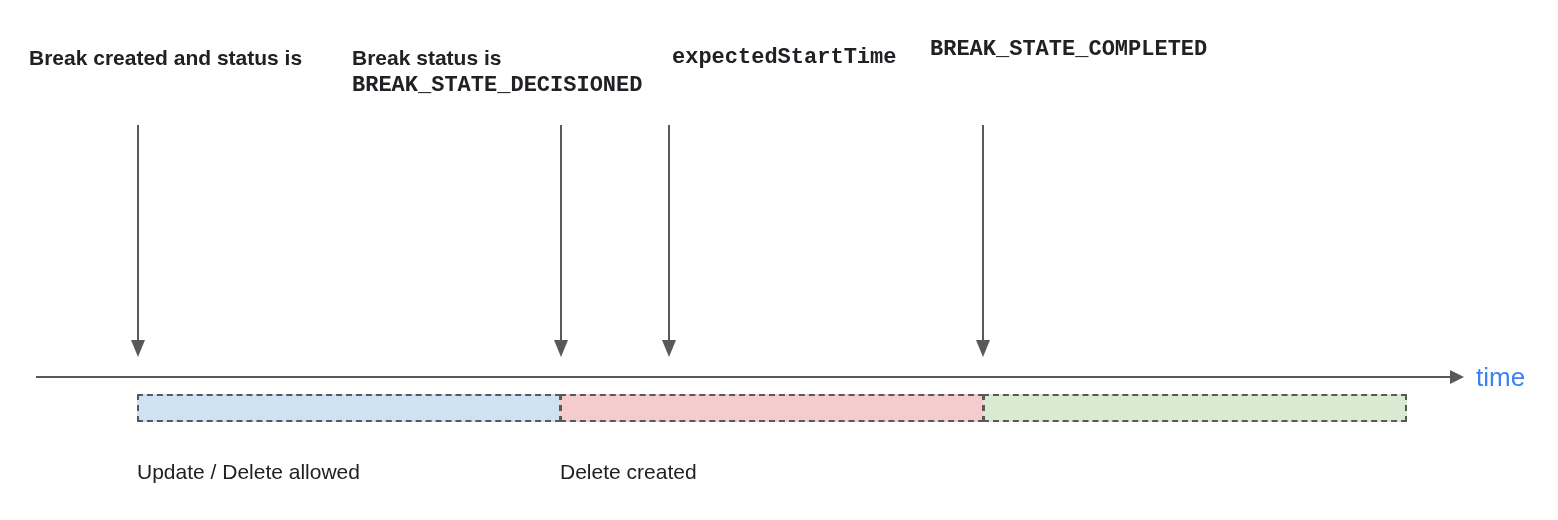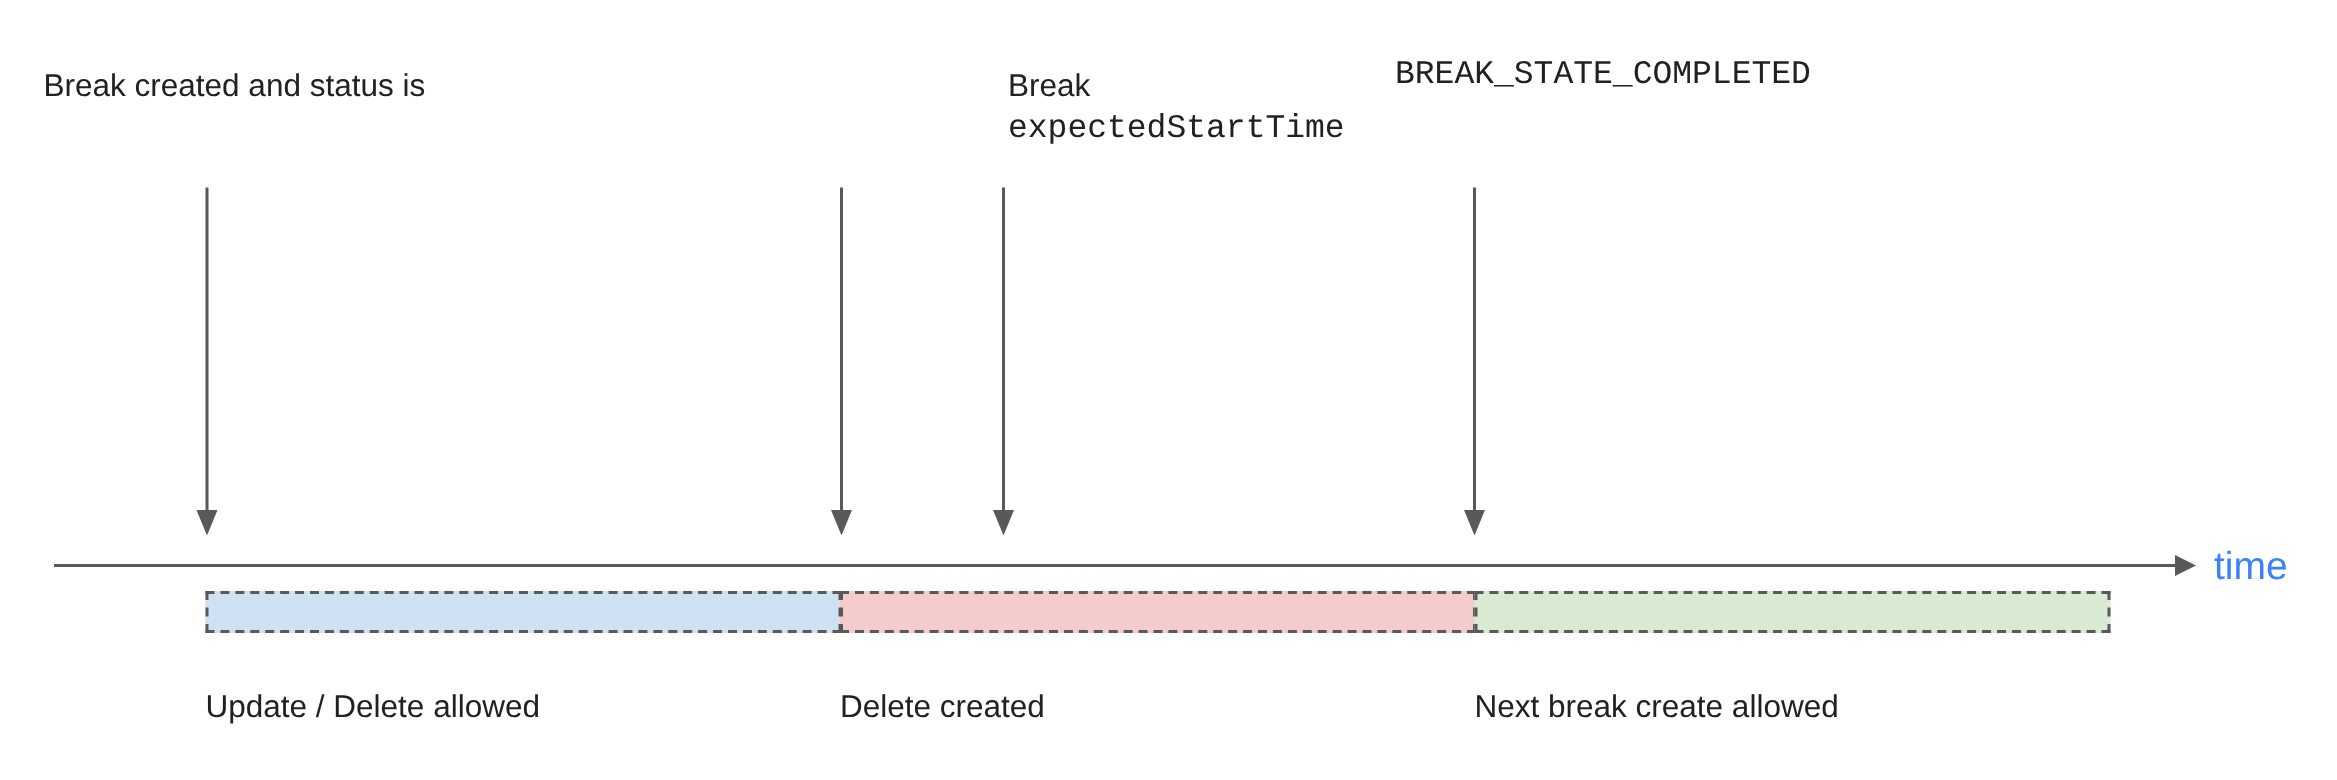--- a/index.html
+++ b/index.html
@@ -16,20 +16,21 @@
     color: #202124;
     overflow: hidden;
   }
 
   
   .annotation {
     position: absolute;
     font-size: 21px;
     line-height: 28px;
     white-space: nowrap;
+    font-weight: bold;
   }
   .annotation .mono {
     font-family: "Liberation Mono", "DejaVu Sans Mono", monospace;
     font-size: 22px;
   }
   .annotation-1 { left: 29px;  top: 44px; }
   .annotation-2 { left: 352px; top: 44px; }
   .annotation-3 { left: 672px; top: 44px; }
   .annotation-4 { left: 930px; top: 36px; }
 
@@ -121,23 +122,26 @@
 </style>
 </head>
 <body>
 
 <div class="canvas">
 
   <div class="annotation annotation-1">
     <div>Break created and status is</div>
   </div>
 
+  <div class="annotation annotation-2">
+    <div>Break status is</div>
+    <div class="mono">BREAK_STATE_DECISIONED</div>
+  </div>
 
   <div class="annotation annotation-3">
-    <div>Break</div>
     <div class="mono">expectedStartTime</div>
   </div>
 
   <div class="annotation annotation-4">
     <div class="mono">BREAK_STATE_COMPLETED</div>
   </div>
 
   <div class="v-arrow v-arrow-1">
     <div class="shaft" style="background-color: rgb(89, 89, 89);"></div>
     <div class="head" style="border-top-color: rgb(89, 89, 89);"></div>
@@ -158,15 +162,14 @@
   <div class="timeline-line" style="background-color: rgb(89, 89, 89);"></div>
   <div class="timeline-head" style="border-left-color: rgb(89, 89, 89);"></div>
   <div class="timeline-label">time</div>
 
   <div class="segment segment-1" style="background-color: rgb(207, 226, 243);"></div>
   <div class="segment segment-2" style="background-color: rgb(244, 204, 204);"></div>
   <div class="segment segment-3" style="background-color: rgb(217, 234, 211);"></div>
 
   <div class="segment-label segment-label-1">Update / Delete allowed</div>
   <div class="segment-label segment-label-2">Delete created</div>
-  <div class="segment-label segment-label-3">Next break create allowed</div>
 
 </div>
 
 </body></html>

